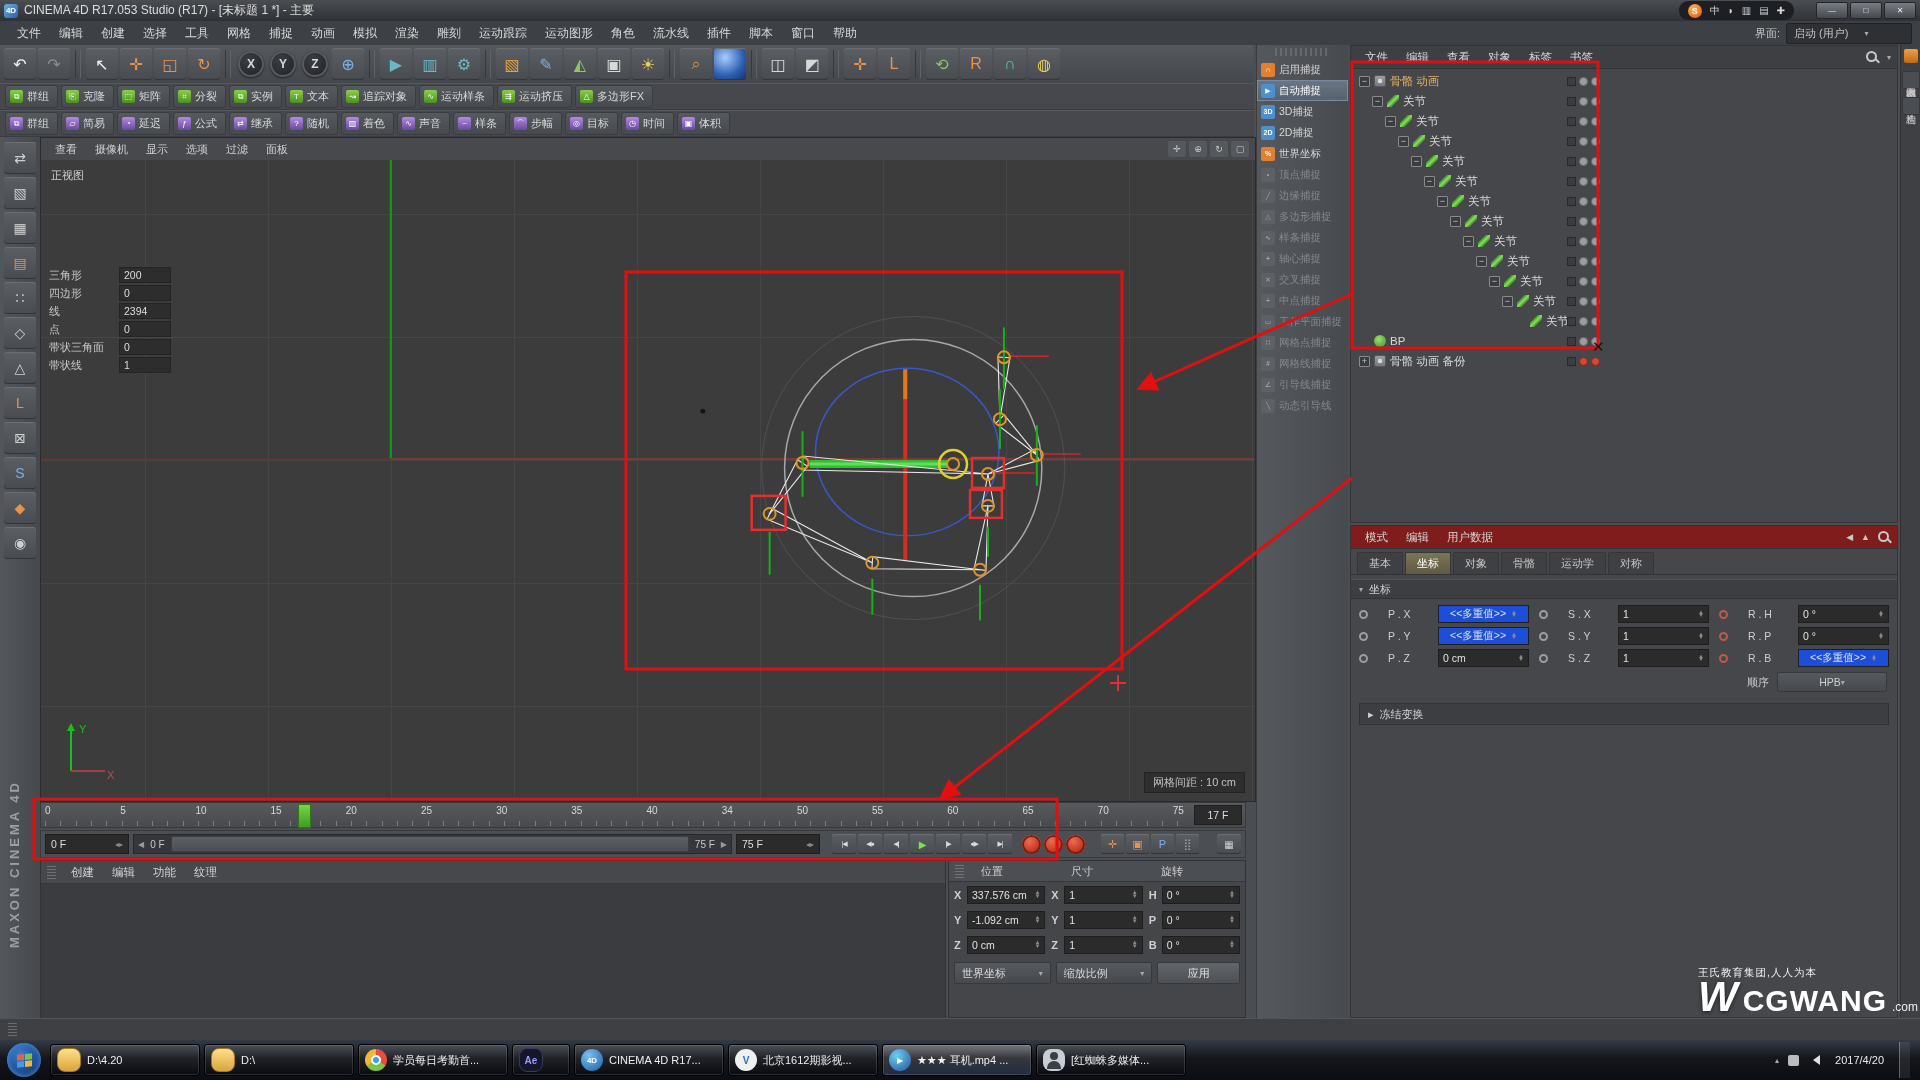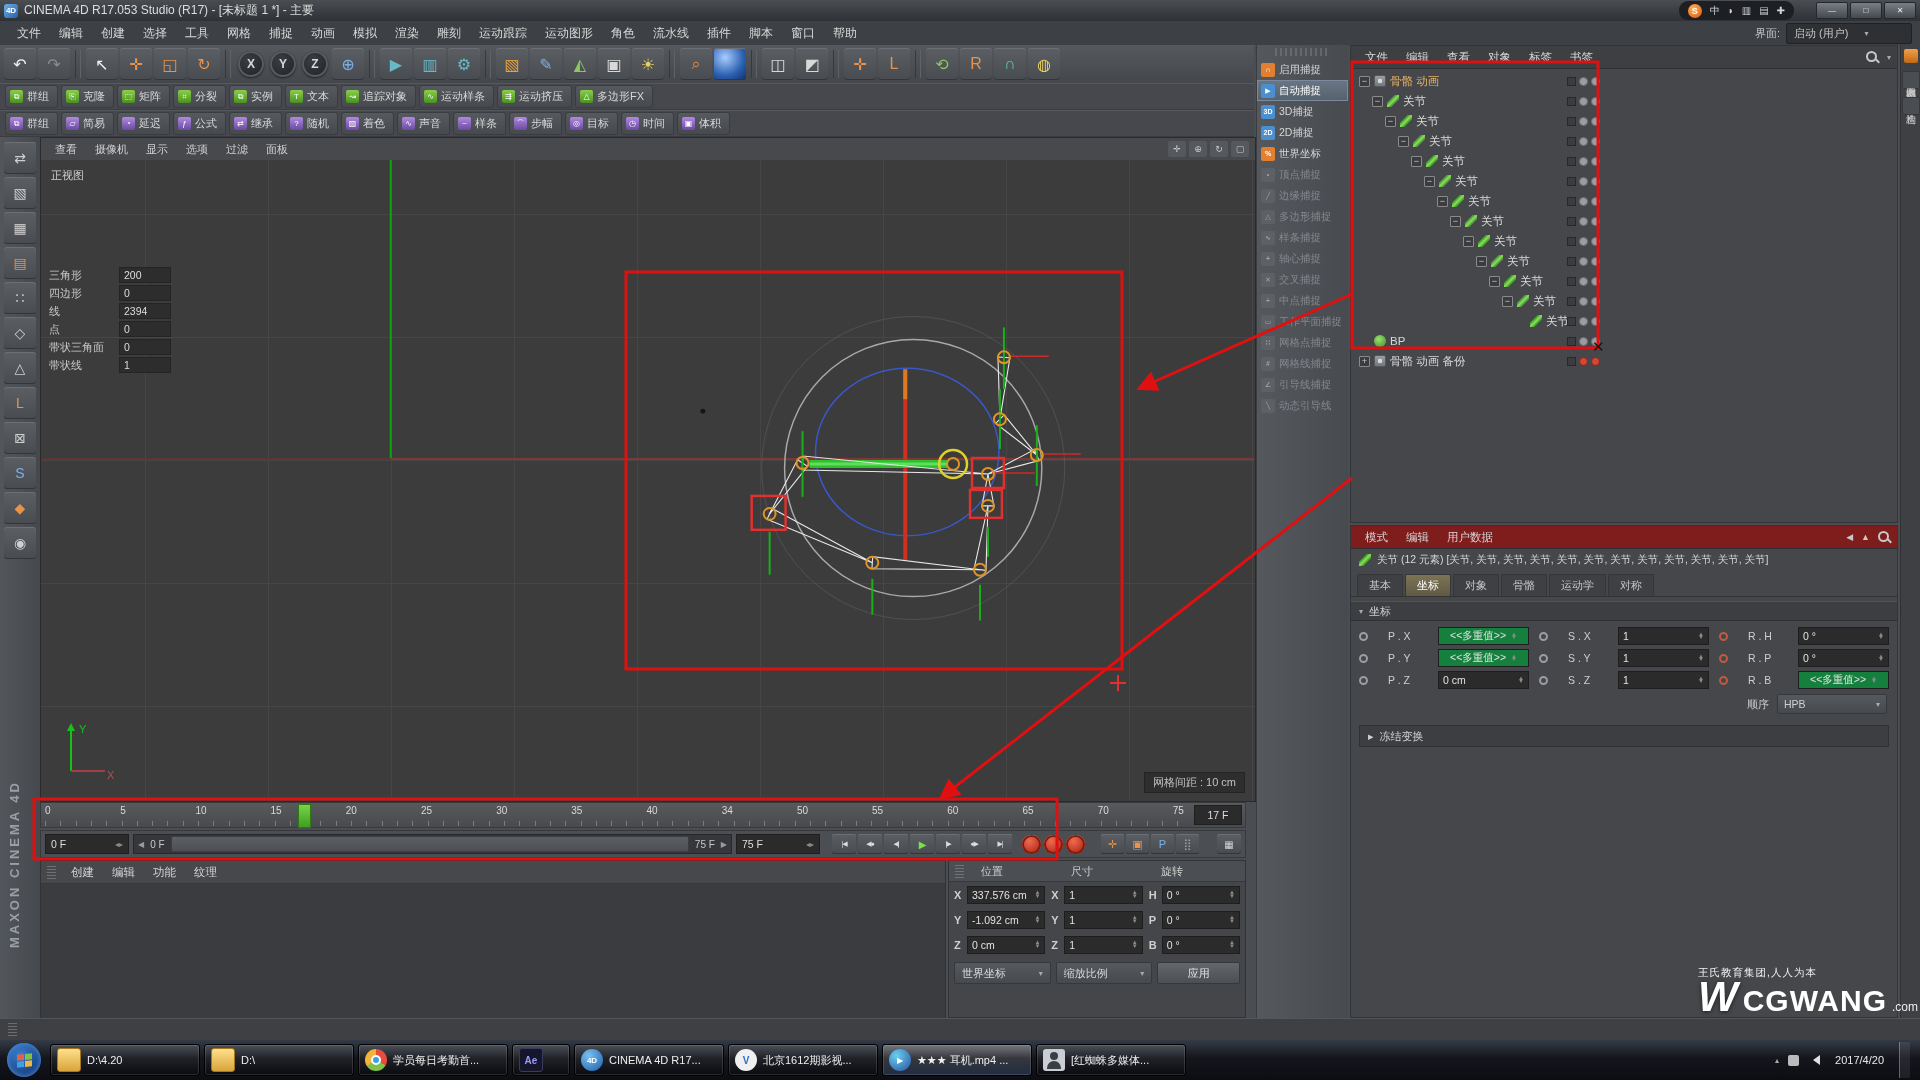--- a/index.html
+++ b/index.html
@@ -138,21 +138,21 @@
 .co-head{height:20px;display:flex;align-items:center;background:#4b4e52;border-bottom:1px solid #36383c;padding:0 6px}
 .co-h{flex:1;padding-left:12px}
 .co-row{display:flex;height:25px;align-items:center;padding:0 5px;gap:6px}
 .co-g{display:flex;align-items:center;gap:4px;flex:1;min-width:0}
 .cl{width:9px;color:#cfcfcf}
 .fld{height:18px;background:#2b2b2b;border:1px solid #1e1e1e;display:flex;align-items:center;
 justify-content:space-between;padding:0 4px;color:#e2e2e2;flex:1;min-width:0;font-size:10.5px;box-sizing:border-box}
 .fld .v{overflow:hidden;white-space:nowrap}
 .sp{display:flex;flex-direction:column;line-height:.55;color:#8a8a8a;font-size:6px}
 .sp::before{content:"▲"}.sp::after{content:"▼"}
-.fld.multi{background:#15803d;justify-content:center;gap:5px}
+.fld.multi{background:#1d4ed8;justify-content:center;gap:5px}
 .co-foot{display:flex;gap:5px;padding:5px;align-items:center}
 .dd{flex:1;height:20px;background:linear-gradient(#56595e,#46494e);border:1px solid #35383c;border-radius:2px;
 display:flex;align-items:center;justify-content:space-between;padding:0 7px;font-size:11px;color:#d8d8d8}
 .btn-apply{flex:1;height:20px;background:linear-gradient(#63666b,#4c4f54);border:1px solid #35383c;
 border-radius:2px;display:flex;align-items:center;justify-content:center;color:#e2e2e2}
 
 
 .statusbar{position:absolute;left:0;top:1018px;width:1920px;height:22px;background:#3e4044;
 border-top:1px solid #52555a;display:flex;align-items:center;padding:0 8px;font-size:11px;color:#cfcfcf;
 gap:8px;box-sizing:border-box}
@@ -213,21 +213,21 @@
 .am-sec{height:18px;background:#3c3e42;display:flex;align-items:center;gap:6px;padding:0 8px;color:#cfcfcf;
 font-size:11px;border-top:1px solid #505358;border-bottom:1px solid #2f3134;margin-top:4px}
 .am-grid{padding:6px 8px 2px 8px;display:flex;flex-direction:column;gap:4px}
 .am-row{display:flex;gap:10px}
 .am-g{display:flex;align-items:center;gap:20px;width:170px;min-width:0}
 .dot{width:9px;height:9px;border-radius:50%;border:2px solid #9a9da2;flex:0 0 9px;box-sizing:border-box}
 .am-g.r .dot{border-color:#c05a40}
 .flbl{width:30px;font-size:10.5px;color:#cfcfcf;font-weight:normal;flex:0 0 30px}
 .am-order{display:flex;justify-content:flex-end;padding:3px 10px;gap:8px;align-items:center;font-size:11px;color:#cfcfcf}
 .order-dd{width:96px;height:18px;background:linear-gradient(#56595e,#46494e);border:1px solid #35383c;
-border-radius:2px;display:flex;align-items:center;justify-content:space-between;padding:0 6px;font-size:10.5px}
+border-radius:2px;display:flex;align-items:center;justify-content:center;padding:0 6px;font-size:10.5px}
 .am-freeze{margin:8px 8px;height:20px;background:#3c3e42;border:1px solid #2f3134;display:flex;
 align-items:center;gap:6px;padding:0 8px;color:#d0d0d0;font-size:11px}
 
 
 .edge{position:absolute;left:1900px;top:45px;width:20px;height:973px;background:#3e4044;
 border-left:1px solid #2f3134;display:flex;flex-direction:column;align-items:center;padding-top:4px;gap:8px;
 box-sizing:border-box}
 .edge-ico{width:14px;height:14px;background:linear-gradient(#f0a048,#c06818);border-radius:2px;flex:0 0 14px}
 .edge-tab{writing-mode:vertical-rl;font-size:10px;color:#c6c6c6;background:#4a4d52;border:1px solid #35383c;
 padding:8px 1px;border-radius:2px}
@@ -242,21 +242,21 @@
 transform:skewY(-6deg)}
 .flag i{display:block}
 .flag i:nth-child(1){background:#e8623d}.flag i:nth-child(2){background:#7ec24a}
 .flag i:nth-child(3){background:#3aa0e8}.flag i:nth-child(4){background:#f0b53a}
 .task{width:150px;height:32px;background:linear-gradient(rgba(255,255,255,.15),rgba(255,255,255,.05) 45%,rgba(0,0,0,.25));
 border:1px solid #000;border-radius:3px;display:flex;align-items:center;gap:6px;padding:0 6px;color:#eee;
 font-size:11px;box-shadow:inset 0 0 0 1px rgba(255,255,255,.13);box-sizing:border-box;overflow:hidden;flex:0 0 auto}
 .task.active{background:linear-gradient(rgba(255,255,255,.34),rgba(255,255,255,.14) 45%,rgba(70,100,150,.35))}
 .task.narrow{width:58px}
 .tlbl{white-space:nowrap;overflow:hidden}
-.tico{width:22px;height:22px;flex:0 0 22px;border-radius:3px;display:flex;align-items:center;justify-content:center;
+.tico{width:22px;height:22px;flex:0 0 22px;border-radius:8px;display:flex;align-items:center;justify-content:center;
 font-size:10px;color:#fff;font-weight:bold}
 .i-folder{background:linear-gradient(#ffe08a,#d9a43a);border:1px solid #a87820}
 .i-chrome{border-radius:50%;background:conic-gradient(#e84c3d 0 33%,#7ec24a 0 66%,#f0b53a 0);position:relative}
 .i-chrome::after{content:"";position:absolute;inset:6px;background:#3aa0e8;border:2px solid #fff;border-radius:50%}
 .i-ae{background:#16162a;border:1px solid #3a3a5e;color:#9a9aff}
 .i-c4d{border-radius:50%;background:radial-gradient(circle at 35% 30%,#7ac0f0,#1a5ea8);color:#fff;font-size:8px}
 .i-v{border-radius:50%;background:#f0f0f0;color:#2a6fd0}
 .i-player{border-radius:50%;background:radial-gradient(circle at 35% 30%,#68d0f0,#2a4fa0);font-size:8px}
 .i-person{background:#caced4;position:relative}
 .i-person::before{content:"";position:absolute;left:7px;top:3px;width:8px;height:8px;border-radius:50%;background:#3a3f46}
@@ -1147,24 +1147,20 @@
 <span class="blackx">✕</span>
 
 <div class="am">
   <div class="am-menu">
     <span class="rpt"><span class="mi">模式</span><span class="mi">编辑</span><span class="mi">用户数据</span></span>
     <span class="am-nav">
       <span class="rpt"><span>◀</span><span>▲</span></span>
       <span class="mag"></span>
     </span>
   </div>
-  <div class="am-title">
-    <span class="jico"></span>
-    <span>关节 (12 元素) [关节, 关节, 关节, 关节, 关节, 关节, 关节, 关节, 关节, 关节, 关节, 关节]</span>
-  </div>
   <div class="am-tabs">
 
   <span class="am-tab">基本</span>
       <span class="am-tab active">坐标</span>
       <span class="am-tab">对象</span>
       <span class="am-tab">骨骼</span>
       <span class="am-tab">运动学</span>
       <span class="am-tab">对称</span>
     </div>
   <div class="am-sec">

